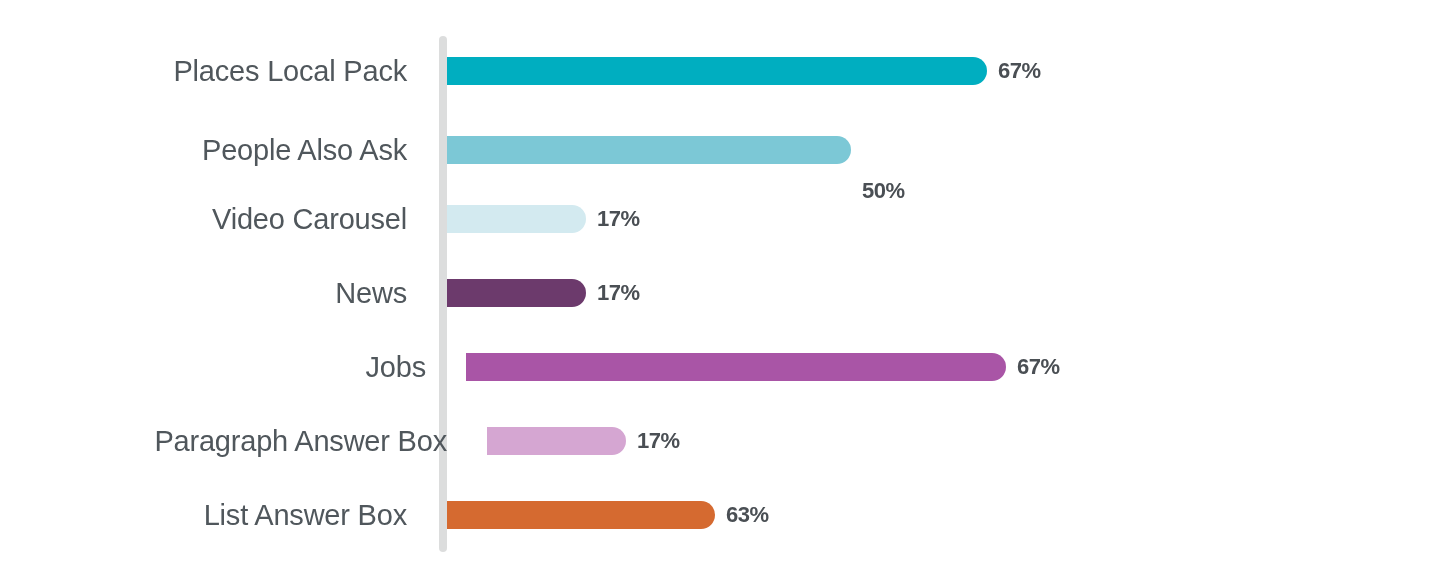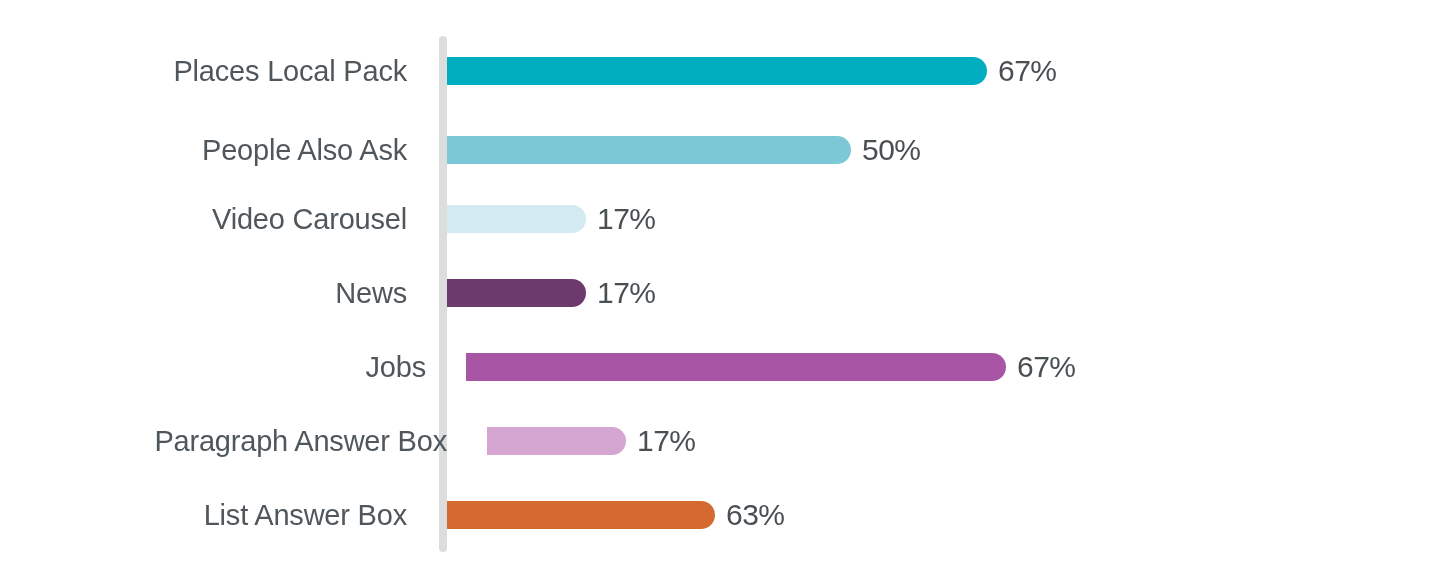--- a/index.html
+++ b/index.html
@@ -79,22 +79,22 @@
   }
 
   .value-label {
     position: absolute;
     top: 50%;
     transform: translateY(-50%);
     left: 100%;
     margin-left: 11px;
     color: #4a4f54;
     font-family: "Liberation Sans", sans-serif;
-    font-size: 30px;
-    font-weight: normal;
+    font-size: 22px;
+    font-weight: bold;
     letter-spacing: -0.5px;
     white-space: nowrap;
     line-height: 1;
   }
 </style>
 </head>
 <body>
 
 <div id="chart-root" style="background: rgb(255, 255, 255);">
 
@@ -107,21 +107,21 @@
       <div class="bar-wrap" style="width: 540px;">
         <div class="bar" style="width: 540px; background: rgb(0, 174, 192);"></div>
         <div class="value-label" style="color: rgb(74, 79, 84);">67%</div>
       </div>
     </div>
 
     <div class="row" style="top: 136px;">
       <div class="cat-label" style="color: rgb(80, 87, 92);">People Also Ask</div>
       <div class="bar-wrap" style="width: 404px;">
         <div class="bar" style="width: 404px; background: rgb(124, 200, 214);"></div>
-        <div class="value-label" style="color: rgb(74, 79, 84);">50%</div>
+        <div class="value-label" style="color: rgb(74, 79, 84); margin-top: 41px;">50%</div>
       </div>
     </div>
 
     <div class="row" style="top: 205px;">
       <div class="cat-label" style="color: rgb(80, 87, 92);">Video Carousel</div>
       <div class="bar-wrap" style="width: 139px;">
         <div class="bar" style="width: 139px; background: rgb(211, 234, 240);"></div>
         <div class="value-label" style="color: rgb(74, 79, 84);">17%</div>
       </div>
     </div>

